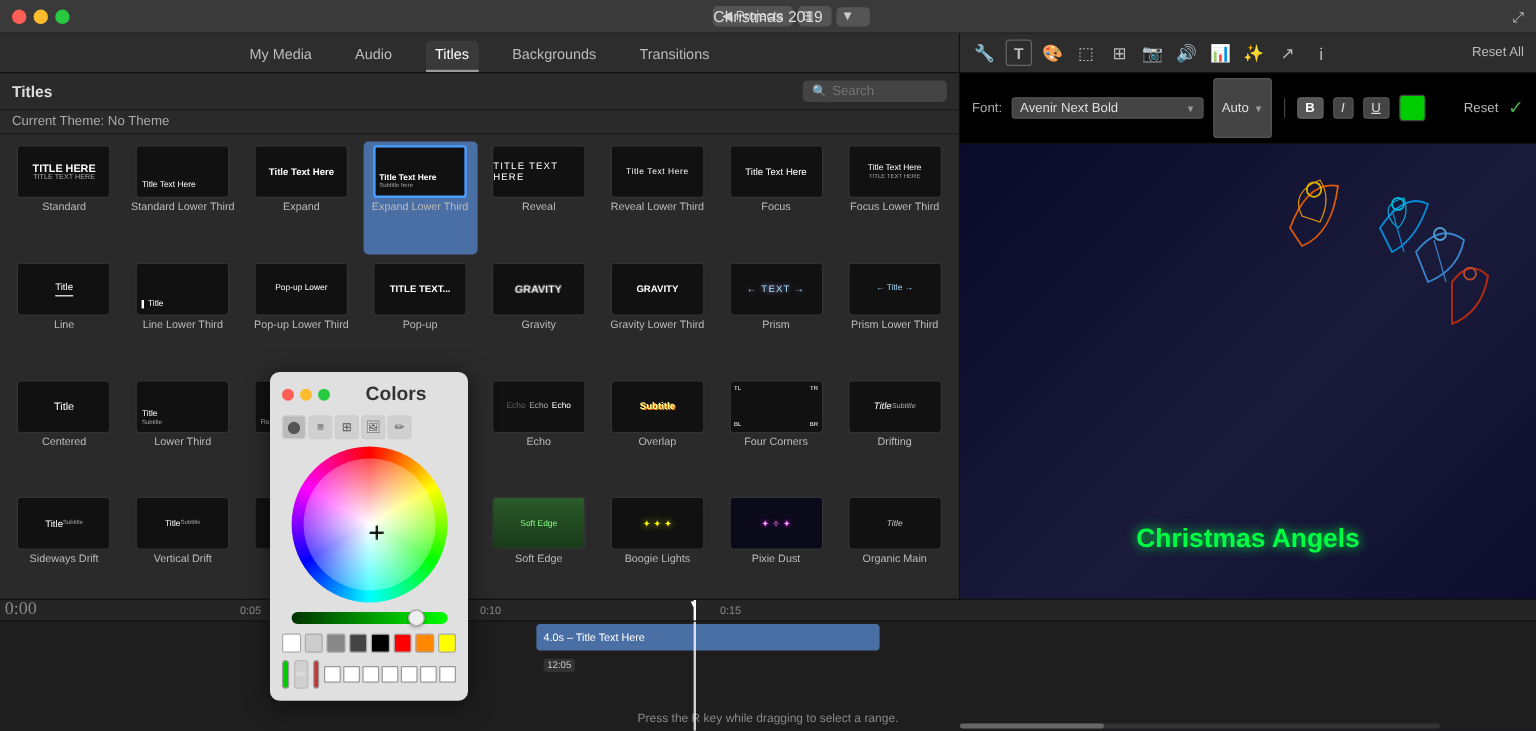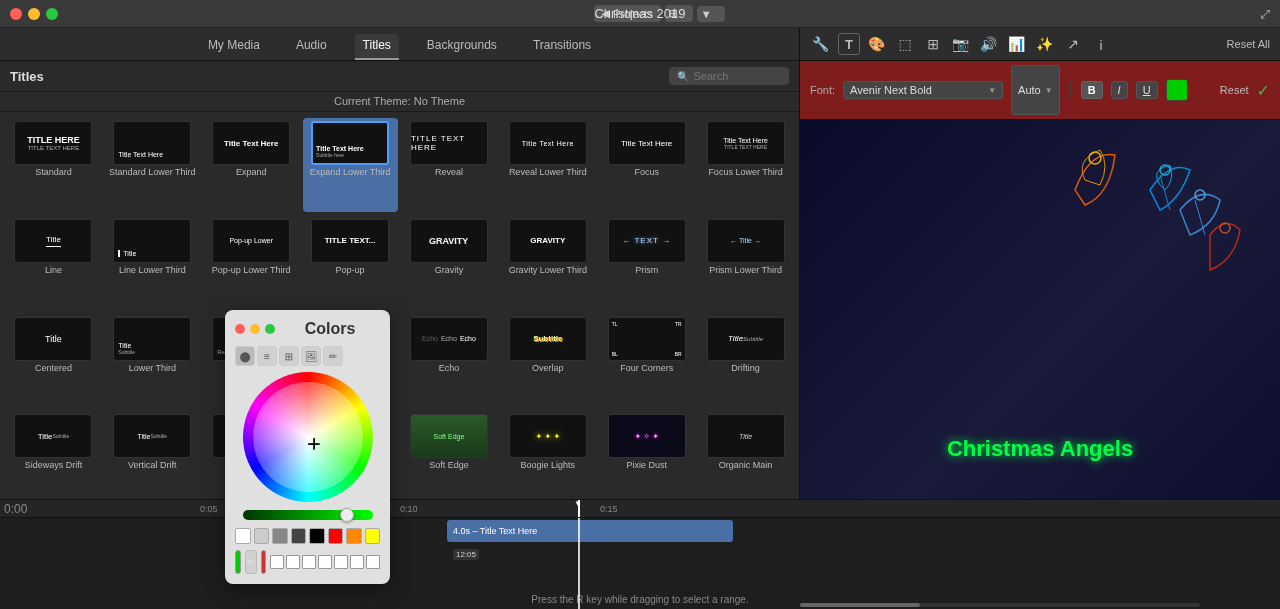--- a/index.html
+++ b/index.html
@@ -28,41 +28,41 @@
     .nav-tab { color: #bbb; font-size: 12px; padding: 4px 8px 6px; cursor: pointer; border-bottom: 2px solid transparent; }
     .nav-tab.active { color: #fff; border-bottom: 2px solid #999; background: #3a3a3a; border-radius: 4px 4px 0 0; }
 
     
     .browser { display: flex; flex-direction: column; flex: 1; background: #2a2a2a; }
     .browser-header { display: flex; align-items: center; justify-content: space-between; padding: 6px 10px; border-bottom: 1px solid #1a1a1a; }
     .browser-title { font-size: 13px; font-weight: 600; color: #ddd; }
     .search-box { display: flex; align-items: center; background: #444; border-radius: 4px; padding: 3px 8px; gap: 4px; width: 120px; }
     .search-box input { background: none; border: none; outline: none; color: #ddd; font-size: 11px; width: 80px; }
     .search-icon { color: #aaa; font-size: 10px; }
-    .theme-label { font-size: 11px; color: #aaa; padding: 3px 10px 4px; border-bottom: 1px solid #1a1a1a; text-align: center; }
+    .theme-label { font-size: 11px; color: #aaa; padding: 3px 10px 4px; border-bottom: 1px solid #1a1a1a; }
 
     
     .titles-grid { display: grid; grid-template-columns: repeat(8, 1fr); gap: 4px; padding: 6px; overflow-y: auto; flex: 1; }
     .title-item { display: flex; flex-direction: column; align-items: center; cursor: pointer; padding: 3px; border-radius: 4px; }
     .title-item.selected { background: #4a6fa5; border-radius: 4px; }
     .title-thumb { width: 78px; height: 44px; background: #111; border-radius: 3px; display: flex; align-items: center; justify-content: center; overflow: hidden; position: relative; border: 1px solid #333; }
     .title-thumb.selected-border { border: 2px solid #4a9eff; }
     .title-label { font-size: 9px; color: #bbb; text-align: center; margin-top: 2px; line-height: 1.2; }
 
     
     .right-panel { flex: 1; display: flex; flex-direction: column; background: #1a1a1a; }
 
     
     .toolbar { background: #2d2d2d; padding: 5px 10px; display: flex; align-items: center; gap: 6px; border-bottom: 1px solid #111; }
     .tool-icon { width: 22px; height: 22px; display: flex; align-items: center; justify-content: center; color: #bbb; font-size: 14px; cursor: pointer; border-radius: 3px; }
     .toolbar-sep { width: 1px; height: 16px; background: #444; margin: 0 2px; }
     .reset-all { font-size: 11px; color: #bbb; cursor: pointer; margin-left: auto; }
 
     
-    .font-bar { background: #7f1d1d; padding: 4px 10px; display: flex; align-items: center; gap: 8px; border-bottom: 1px solid #111; }
+    .font-bar { background: #000000; padding: 4px 10px; display: flex; align-items: center; gap: 8px; border-bottom: 1px solid #111; }
     .font-label { font-size: 11px; color: #aaa; }
     .font-select { background: #444; border: 1px solid #555; color: #ddd; padding: 2px 6px; border-radius: 3px; font-size: 11px; cursor: pointer; display: flex; align-items: center; gap: 4px; width: 160px; justify-content: space-between; }
     .font-size-select { background: #444; border: 1px solid #555; color: #ddd; padding: 18px 6px; border-radius: 3px; font-size: 11px; cursor: pointer; display: flex; align-items: center; gap: 4px; }
     .bold-btn { background: #555; border: 1px solid #666; color: #fff; font-weight: bold; padding: 2px 6px; border-radius: 3px; font-size: 11px; cursor: pointer; }
     .italic-btn { background: #444; border: 1px solid #555; color: #ddd; font-style: italic; padding: 2px 6px; border-radius: 3px; font-size: 11px; cursor: pointer; }
     .underline-btn { background: #444; border: 1px solid #555; color: #ddd; text-decoration: underline; padding: 2px 6px; border-radius: 3px; font-size: 11px; cursor: pointer; }
     .color-swatch { width: 22px; height: 22px; background: #00cc00; border-radius: 3px; cursor: pointer; border: 1px solid #444; }
     .font-bar-reset { font-size: 11px; color: #bbb; cursor: pointer; margin-left: auto; }
     .checkmark { color: #4CAF50; font-size: 16px; cursor: pointer; }
 
@@ -506,21 +506,21 @@
   </div>
 </div>
 
 <div style="position:absolute;bottom:0;left:0;right:0;height:110px;background:#1e1e1e;border-top:1px solid #111;display:flex;flex-direction:column;">
 
   <div style="height:18px;background:#252525;border-bottom:1px solid #111;display:flex;align-items:center;padding:0 8px;font-size:9px;color:#666;position:relative;">
 
     <div style="position:absolute;left:578px;top:0;bottom:0;width:2px;background:#fff;z-index:5;">
       <div style="position:absolute;top:-1px;left:-4px;color:#fff;font-size:8px;">▼</div>
     </div>
-    <span style="position:absolute;left:4px;color:#888;font-size:12px;">0:00</span>
+    <span style="position:absolute;left:4px;color:#888;font-size:15px;font-family:Liberation Serif, serif;">0:00</span>
     <span style="position:absolute;left:200px;color:#888;font-size:9px;">0:05</span>
     <span style="position:absolute;left:400px;color:#888;font-size:9px;">0:10</span>
     <span style="position:absolute;left:600px;color:#888;font-size:9px;">0:15</span>
   </div>
 
   <div style="flex:1;display:flex;position:relative;overflow:hidden;">
 
     <div style="position:absolute;top:2px;left:447px;width:286px;height:22px;background:#4a6fa5;border-radius:3px;display:flex;align-items:center;padding:0 6px;font-size:9px;color:#fff;">
       <span>4.0s – Title Text Here</span>
 

